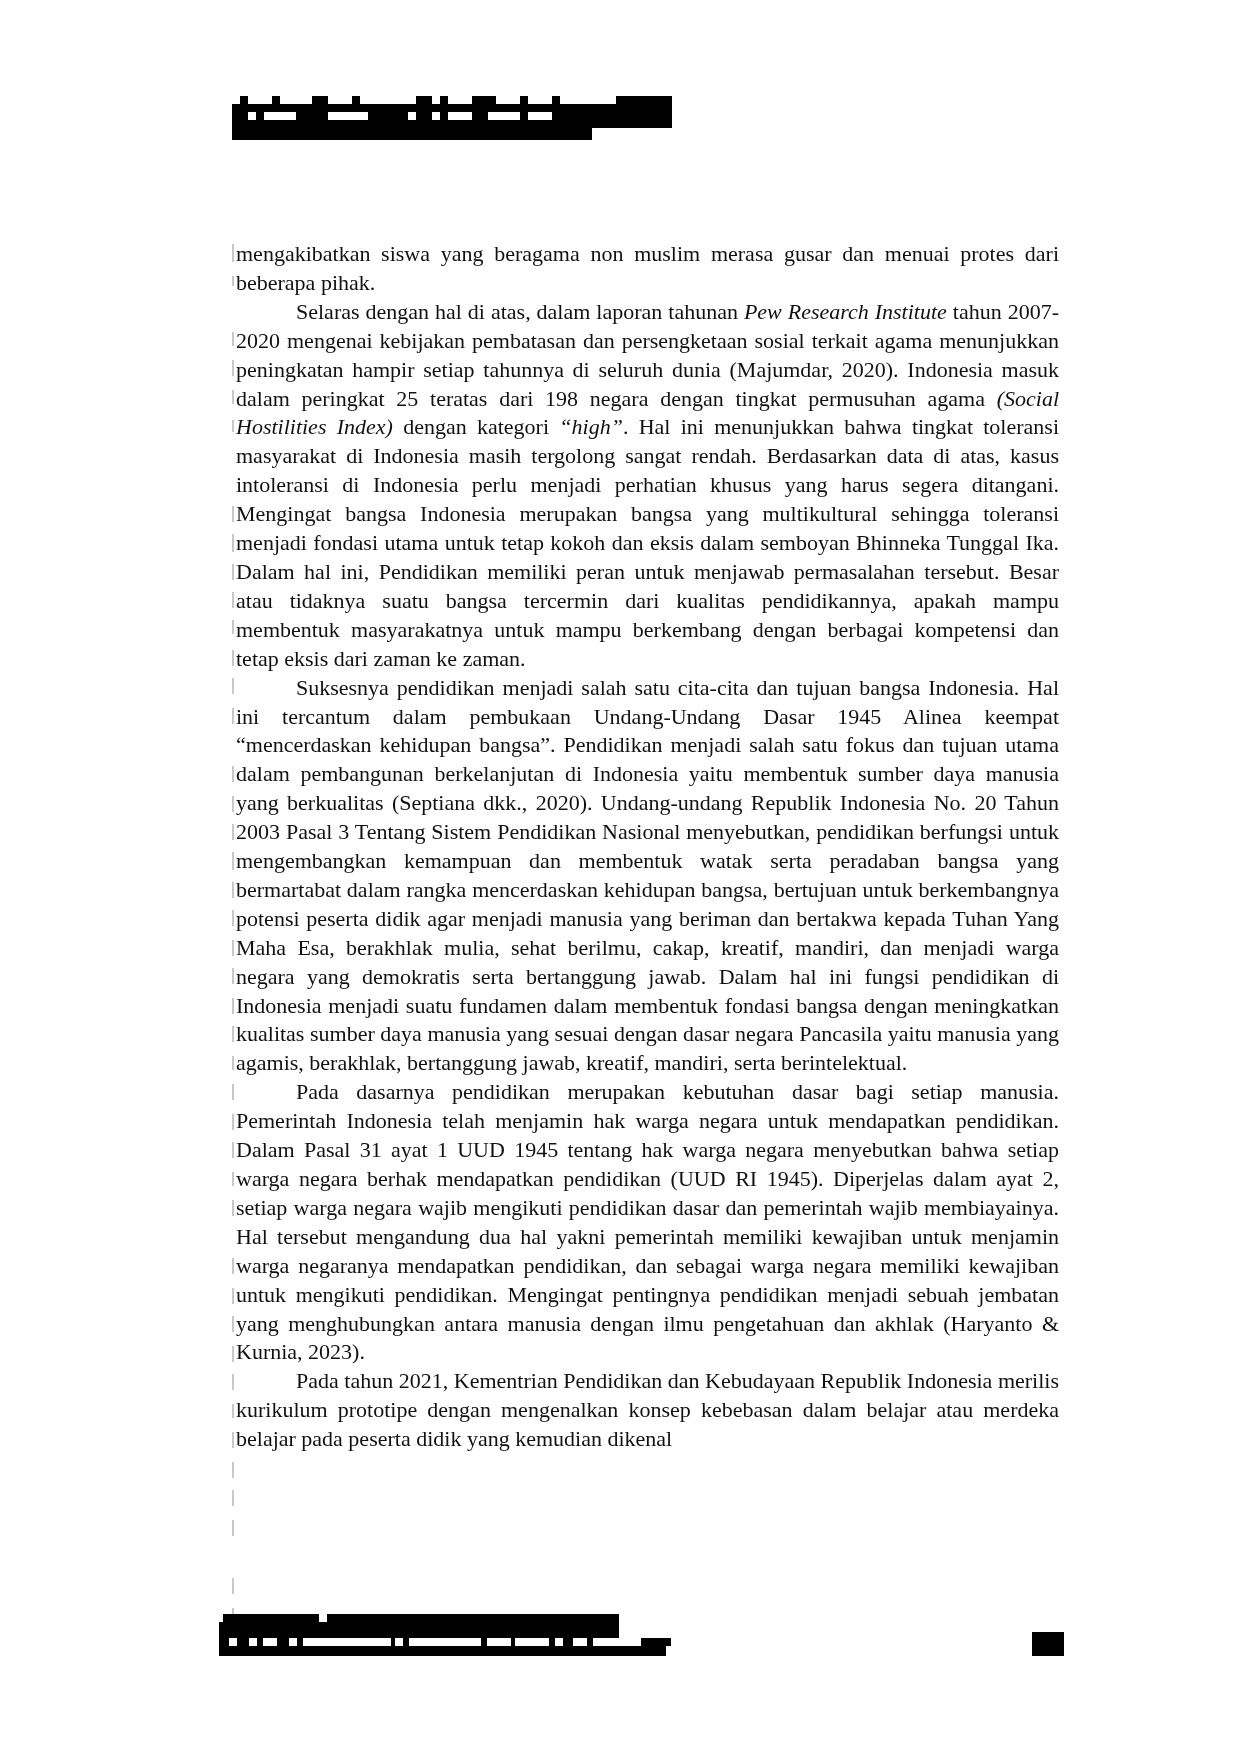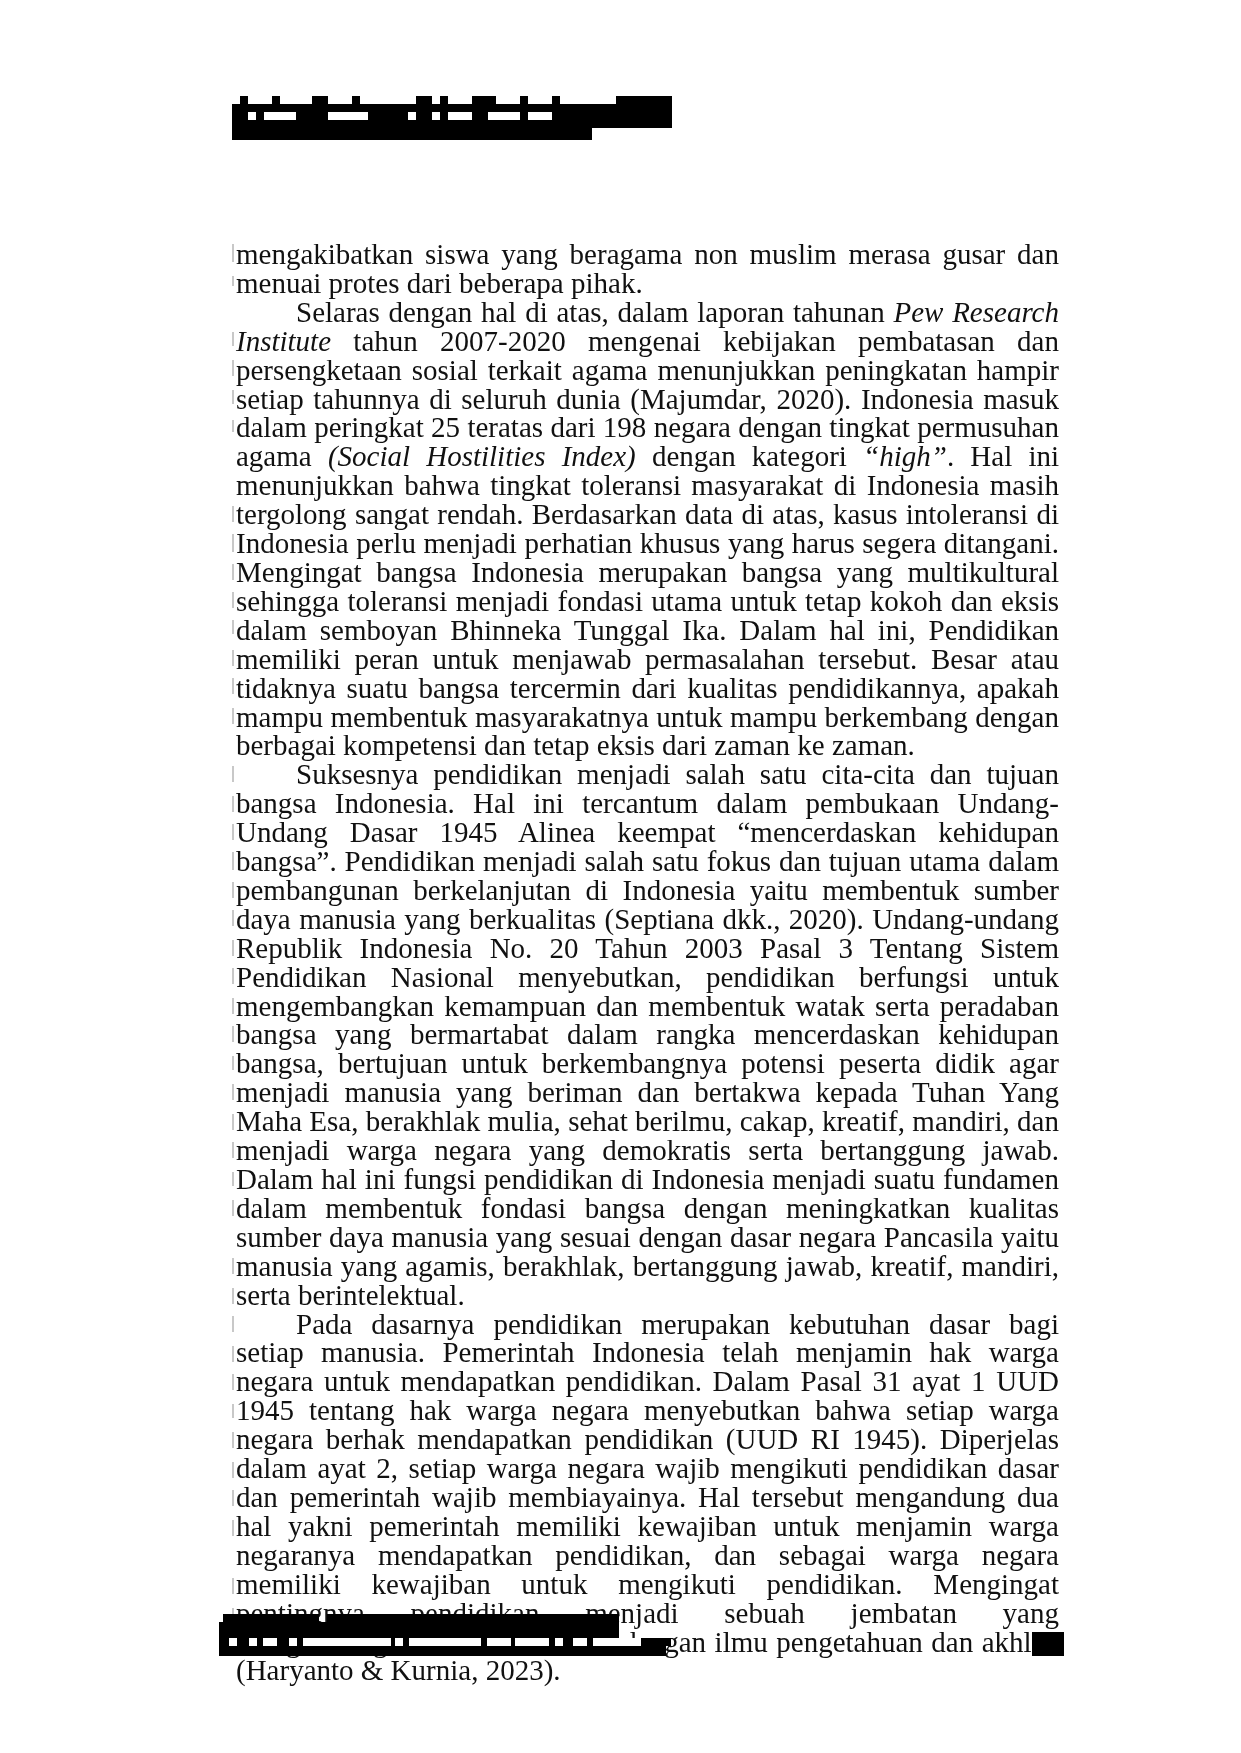--- a/index.html
+++ b/index.html
@@ -30,21 +30,21 @@
     .redact-gap {
       position: absolute;
       background: #fff;
     }
     
     .body-text {
       position: absolute;
       left: 236px;
       top: 240px;
       width: 823px;
-      font-size: 29px;
+      font-size: 22px;
       line-height: 28.9px;
       text-align: justify;
     }
     .body-text p {
       margin: 0;
       text-indent: 0;
     }
     .body-text p.indent {
       text-indent: 60px;
     }
@@ -150,20 +150,21 @@
   <div class="tick" style="top:1280px;height:16px;"></div>
   <div class="tick" style="top:1338px;height:16px;"></div>
   <div class="tick" style="top:1368px;height:12px;"></div>
 </div>
 
 <div class="body-text">
   <p id="para-0"><span>mengakibatkan siswa yang beragama non muslim merasa gusar dan menuai protes dari beberapa pihak.</span></p>
   <p id="para-1" class="indent"><span>Selaras dengan hal di atas, dalam laporan tahunan </span><i>Pew Research Institute</i><span> tahun 2007-2020 mengenai kebijakan pembatasan dan persengketaan sosial terkait agama menunjukkan peningkatan hampir setiap tahunnya di seluruh dunia (Majumdar, 2020). Indonesia masuk dalam peringkat 25 teratas dari 198 negara dengan tingkat permusuhan agama </span><i>(Social Hostilities Index)</i><span> dengan kategori </span><i>“high”</i><span>. Hal ini menunjukkan bahwa tingkat toleransi masyarakat di Indonesia masih tergolong sangat rendah. Berdasarkan data di atas, kasus intoleransi di Indonesia perlu menjadi perhatian khusus yang harus segera ditangani. Mengingat bangsa Indonesia merupakan bangsa yang multikultural sehingga toleransi menjadi fondasi utama untuk tetap kokoh dan eksis dalam semboyan Bhinneka Tunggal Ika. Dalam hal ini, Pendidikan memiliki peran untuk menjawab permasalahan tersebut. Besar atau tidaknya suatu bangsa tercermin dari kualitas pendidikannya, apakah mampu membentuk masyarakatnya untuk mampu berkembang dengan berbagai kompetensi dan tetap eksis dari zaman ke zaman.</span></p>
   <p id="para-2" class="indent"><span>Suksesnya pendidikan menjadi salah satu cita-cita dan tujuan bangsa Indonesia. Hal ini tercantum dalam pembukaan Undang-Undang Dasar 1945 Alinea keempat “mencerdaskan kehidupan bangsa”. Pendidikan menjadi salah satu fokus dan tujuan utama dalam pembangunan berkelanjutan di Indonesia yaitu membentuk sumber daya manusia yang berkualitas (Septiana dkk., 2020). Undang-undang Republik Indonesia No. 20 Tahun 2003 Pasal 3 Tentang Sistem Pendidikan Nasional menyebutkan, pendidikan berfungsi untuk mengembangkan kemampuan dan membentuk watak serta peradaban bangsa yang bermartabat dalam rangka mencerdaskan kehidupan bangsa, bertujuan untuk berkembangnya potensi peserta didik agar menjadi manusia yang beriman dan bertakwa kepada Tuhan Yang Maha Esa, berakhlak mulia, sehat berilmu, cakap, kreatif, mandiri, dan menjadi warga negara yang demokratis serta bertanggung jawab. Dalam hal ini fungsi pendidikan di Indonesia menjadi suatu fundamen dalam membentuk fondasi bangsa dengan meningkatkan kualitas sumber daya manusia  yang sesuai dengan dasar negara Pancasila yaitu manusia yang agamis, berakhlak, bertanggung jawab, kreatif, mandiri, serta berintelektual.</span></p>
   <p id="para-3" class="indent"><span>Pada dasarnya pendidikan merupakan kebutuhan dasar bagi setiap manusia. Pemerintah Indonesia telah menjamin hak warga negara untuk mendapatkan pendidikan. Dalam Pasal 31 ayat 1 UUD 1945 tentang hak warga negara menyebutkan bahwa setiap warga negara berhak mendapatkan pendidikan (UUD RI 1945). Diperjelas dalam ayat 2, setiap warga negara wajib mengikuti pendidikan dasar dan pemerintah wajib membiayainya. Hal tersebut mengandung dua hal yakni pemerintah memiliki kewajiban untuk menjamin warga negaranya mendapatkan pendidikan, dan sebagai warga negara memiliki kewajiban untuk mengikuti pendidikan. Mengingat pentingnya pendidikan menjadi sebuah jembatan yang menghubungkan antara manusia dengan ilmu pengetahuan dan akhlak (Haryanto &amp; Kurnia, 2023).</span></p>
+  <p id="para-4" class="indent"><span>Pada tahun 2021, Kementrian Pendidikan dan Kebudayaan Republik Indonesia merilis kurikulum prototipe dengan mengenalkan konsep kebebasan dalam belajar atau merdeka belajar pada peserta didik yang kemudian dikenal</span></p>
 </div>
 
 <div class="footer-redaction">
   <div class="redact-bar" style="left:4px;top:0;width:96px;height:8px;"></div>
   <div class="redact-bar" style="left:108px;top:0;width:292px;height:8px;"></div>
   <div class="redact-bar" style="left:0;top:8px;width:400px;height:16px;"></div>
   <div class="redact-bar" style="left:0;top:24px;width:452px;height:8px;"></div>
   <div class="redact-bar" style="left:0;top:32px;width:447px;height:10px;"></div>
   <div class="redact-gap" style="left:10px;top:24px;width:8px;height:8px;"></div>
   <div class="redact-gap" style="left:30px;top:24px;width:8px;height:8px;"></div>

